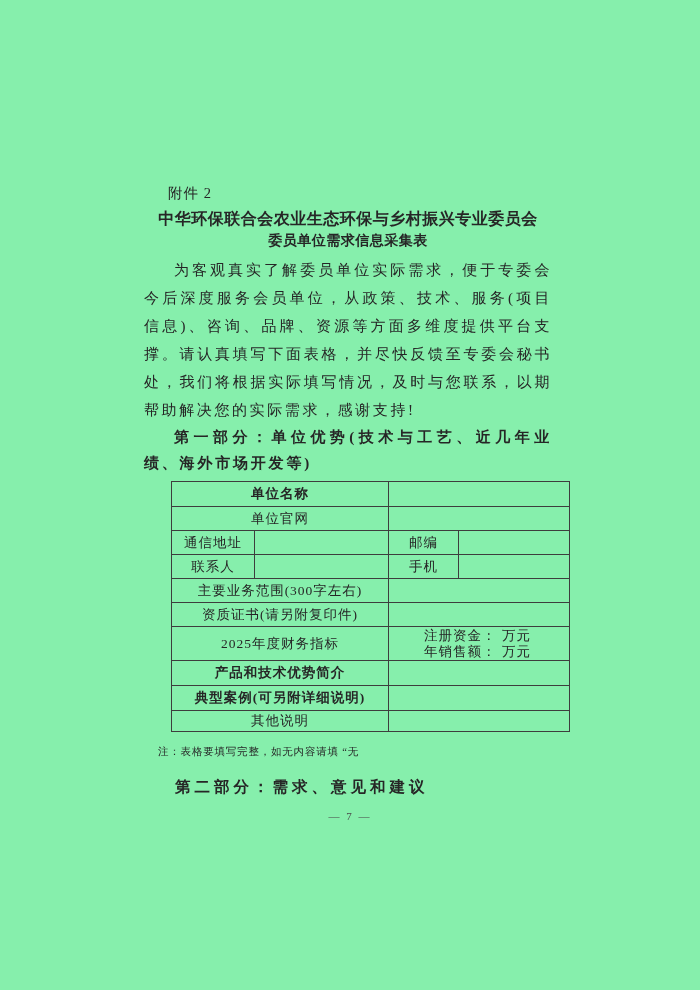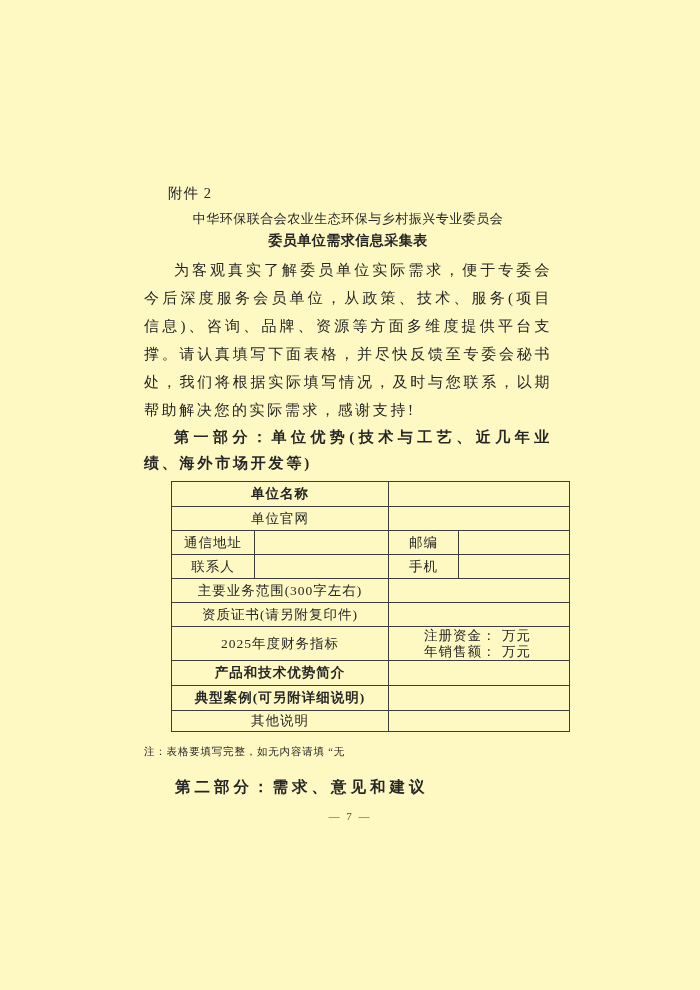--- a/index.html
+++ b/index.html
@@ -1,36 +1,36 @@
 <!DOCTYPE html>
 <html><head>
 <meta charset="utf-8">
 <style>
   html, body { margin: 0; padding: 0; background: #ffffff; }
   .page {
     position: relative;
     width: 700px;
     height: 990px;
-    background: #fef9c3;
+    background: #86efac;
     font-family: "Liberation Serif", "DejaVu Serif", serif;
     color: #262626;
     box-sizing: border-box;
     padding: 183px 148px 0 144px;
     overflow: hidden;
   }
   .attachment-label {
     font-size: 14.5px;
     line-height: 20px;
     letter-spacing: 1px;
     margin-left: 24px;
   }
   .title-line1 {
     margin-top: 4px;
-    font-size: 13px;
-    font-weight: normal;
+    font-size: 16px;
+    font-weight: bold;
     text-align: center;
     line-height: 23px;
     letter-spacing: 0.5px;
   }
   .title-line2 {
     font-size: 14px;
     font-weight: bold;
     text-align: center;
     line-height: 22px;
     letter-spacing: 0.5px;
@@ -74,20 +74,21 @@
   .fin-line {
     display: flex;
     justify-content: space-between;
     padding: 0 38px 0 35px;
     font-size: 13.5px;
     line-height: 16px;
     letter-spacing: 1px;
   }
   .note-line {
     margin-top: 13px;
+    margin-left: 14px;
     font-size: 10.5px;
     letter-spacing: 0.8px;
     line-height: 14px;
   }
   .section2-heading {
     margin-top: 16px;
     font-size: 15.5px;
     font-weight: bold;
     letter-spacing: 4px;
     text-indent: 2em;

